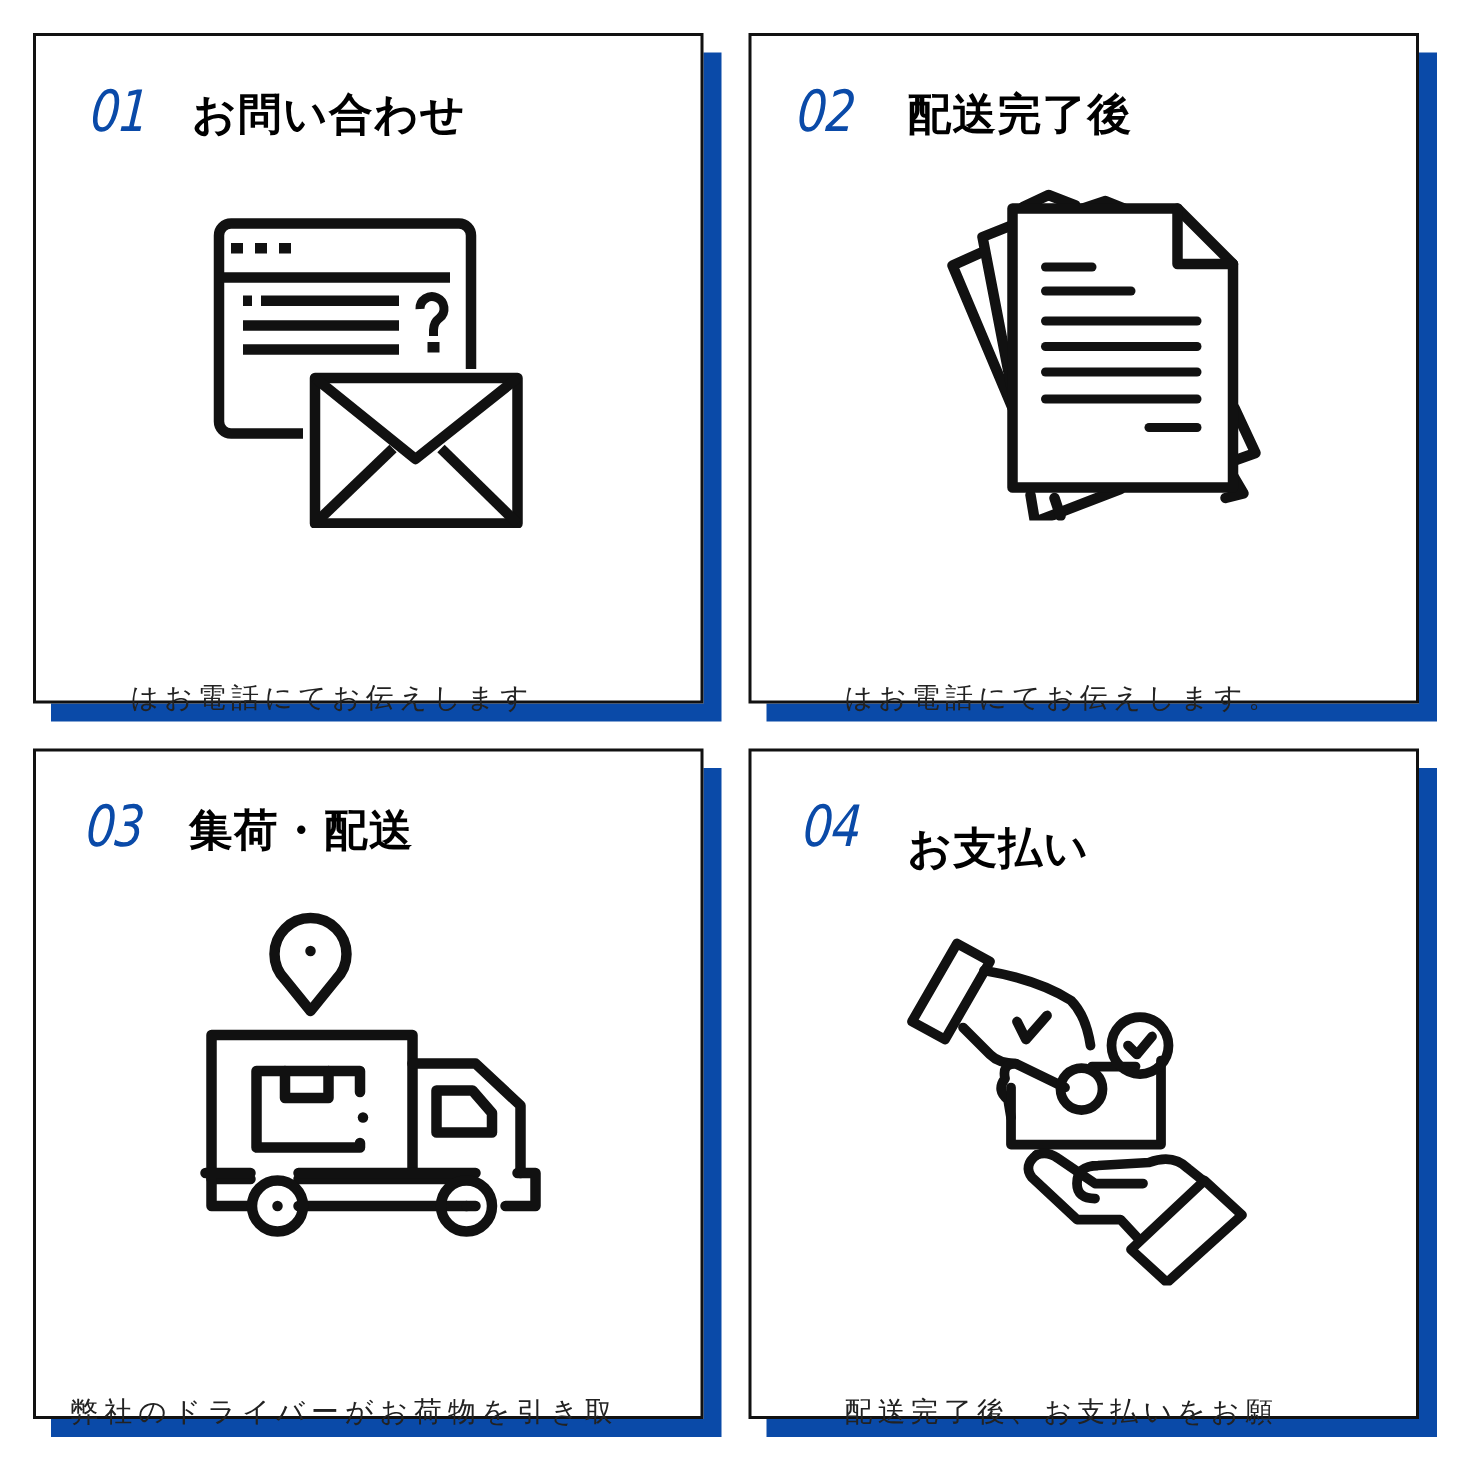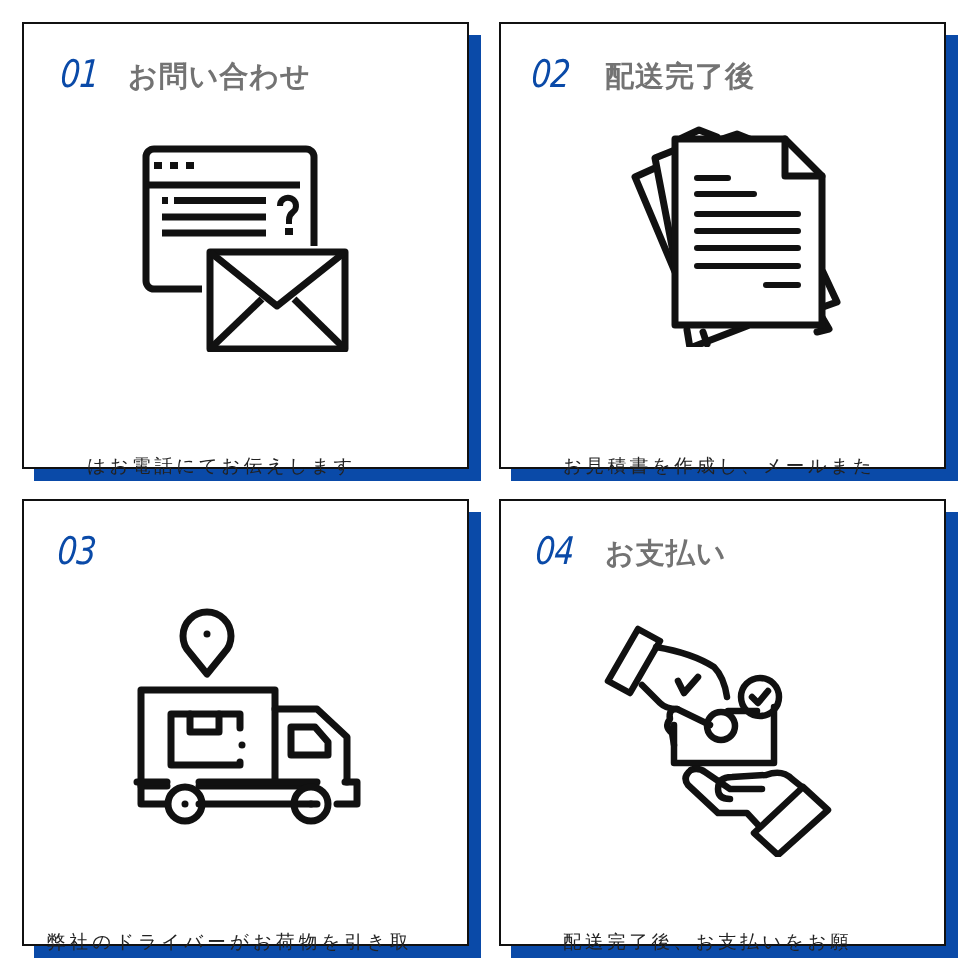--- a/index.html
+++ b/index.html
@@ -2,21 +2,21 @@
 <html><head>
 <meta charset="utf-8">
 <style>
   html, body { margin:0; padding:0; background:#ffffff; }
   body { width:980px; height:980px; position:relative; overflow:hidden;
          font-family:"DejaVu Sans", "Liberation Sans", sans-serif; }
   .shadow { position:absolute; background:#0a4aa8; }
   .card { position:absolute; background:#ffffff; border:2px solid #111111; box-sizing:border-box; }
   .num { position:absolute; font-family:"DejaVu Sans", sans-serif; font-style:italic;
          font-size:38px; line-height:38px; color:#0a4aa8; letter-spacing:-1px; transform:skewX(-4deg) scaleX(0.82); transform-origin:left top; }
-  .title { position:absolute; font-size:29px; line-height:32px; font-weight:bold; color:#737373; letter-spacing:1px; white-space:nowrap; }
+  .title { position:absolute; font-size:29px; line-height:32px; font-weight:bold; color:#000000; letter-spacing:1px; white-space:nowrap; }
   .desc { position:absolute; font-size:18.5px; line-height:35px; color:#222222; letter-spacing:3.6px; white-space:pre; }
   .icon { position:absolute; }
   svg { display:block; }
 </style>
 </head>
 <body>
 
 <div class="shadow" style="left:34px; top:35px; width:447px; height:446px;"></div>
 <div class="shadow" style="left:511px; top:35px; width:447px; height:446px;"></div>
 <div class="shadow" style="left:34px; top:512px; width:447px; height:446px;"></div>
@@ -73,27 +73,27 @@
       <line x1="70" y1="56" x2="101" y2="56" stroke-width="6"></line>
       <line x1="70" y1="72" x2="127" y2="72" stroke-width="6"></line>
       <line x1="70" y1="92" x2="171" y2="92" stroke-width="6"></line>
       <line x1="70" y1="109" x2="171" y2="109" stroke-width="6"></line>
       <line x1="70" y1="126" x2="171" y2="126" stroke-width="6"></line>
       <line x1="70" y1="144" x2="171" y2="144" stroke-width="6"></line>
       <line x1="139" y1="163" x2="171" y2="163" stroke-width="6"></line>
     </svg>
   </div>
   <div class="desc" style="left:62px; top:354px;">
-    <div>お見積書を作成し、メールまた</div>
     <div>はお電話にてお伝えします。</div>
   </div>
 </div>
 
 <div class="card" style="left:22px; top:499px; width:447px; height:447px;">
   <div class="num" style="left:35px; top:31px;">03</div>
+  <div class="title" style="left:102px; top:36px;">集荷・配送</div>
   <div class="icon" style="left:103px; top:101px;">
     <svg width="240" height="230" viewBox="0 0 240 230" fill="none" stroke="#111" stroke-width="7" stroke-linejoin="round" stroke-linecap="round">
 
       <path d="M80 72 L63 51 a24 24 0 1 1 34 0 Z"></path>
       <circle cx="80" cy="32" r="3.5" fill="#111" stroke="none"></circle>
 
       <path d="M40 184 H14 V88 H148 V180"></path>
 
       <path d="M113 163 V160 M113 126 V112 H44 V163 H113"></path>
       <path d="M63 112 V130 H92 V112"></path>
@@ -112,21 +112,21 @@
     </svg>
   </div>
   <div class="desc" style="left:23px; top:353px; letter-spacing:4.1px;">
     <div>弊社のドライバーがお荷物を引き取</div>
     
   </div>
 </div>
 
 <div class="card" style="left:499px; top:499px; width:447px; height:447px;">
   <div class="num" style="left:36px; top:31px;">04</div>
-  <div class="title" style="left:104px; top:36px;">お支払い</div>
+  <div class="title" style="left:104px; top:48px;">お支払い</div>
   <div class="icon" style="left:101px; top:116px;">
     <svg width="240" height="240" viewBox="0 0 240 240" fill="none" stroke="#111" stroke-width="6.5" stroke-linejoin="round" stroke-linecap="round">
 
       <path d="M36 12 L58 24 L28 76 L6 64 Z"></path>
 
       <path d="M54 30 Q90 36 112 50 Q122 60 125 80"></path>
       <path d="M40 68 L58 86 Q64 92 75 92 L108 108"></path>
       <path d="M76 64 L82 76 L96 60"></path>
       <path d="M75 92 Q66 92 68 102 Q62 110 70 116 L72 128"></path>
 

